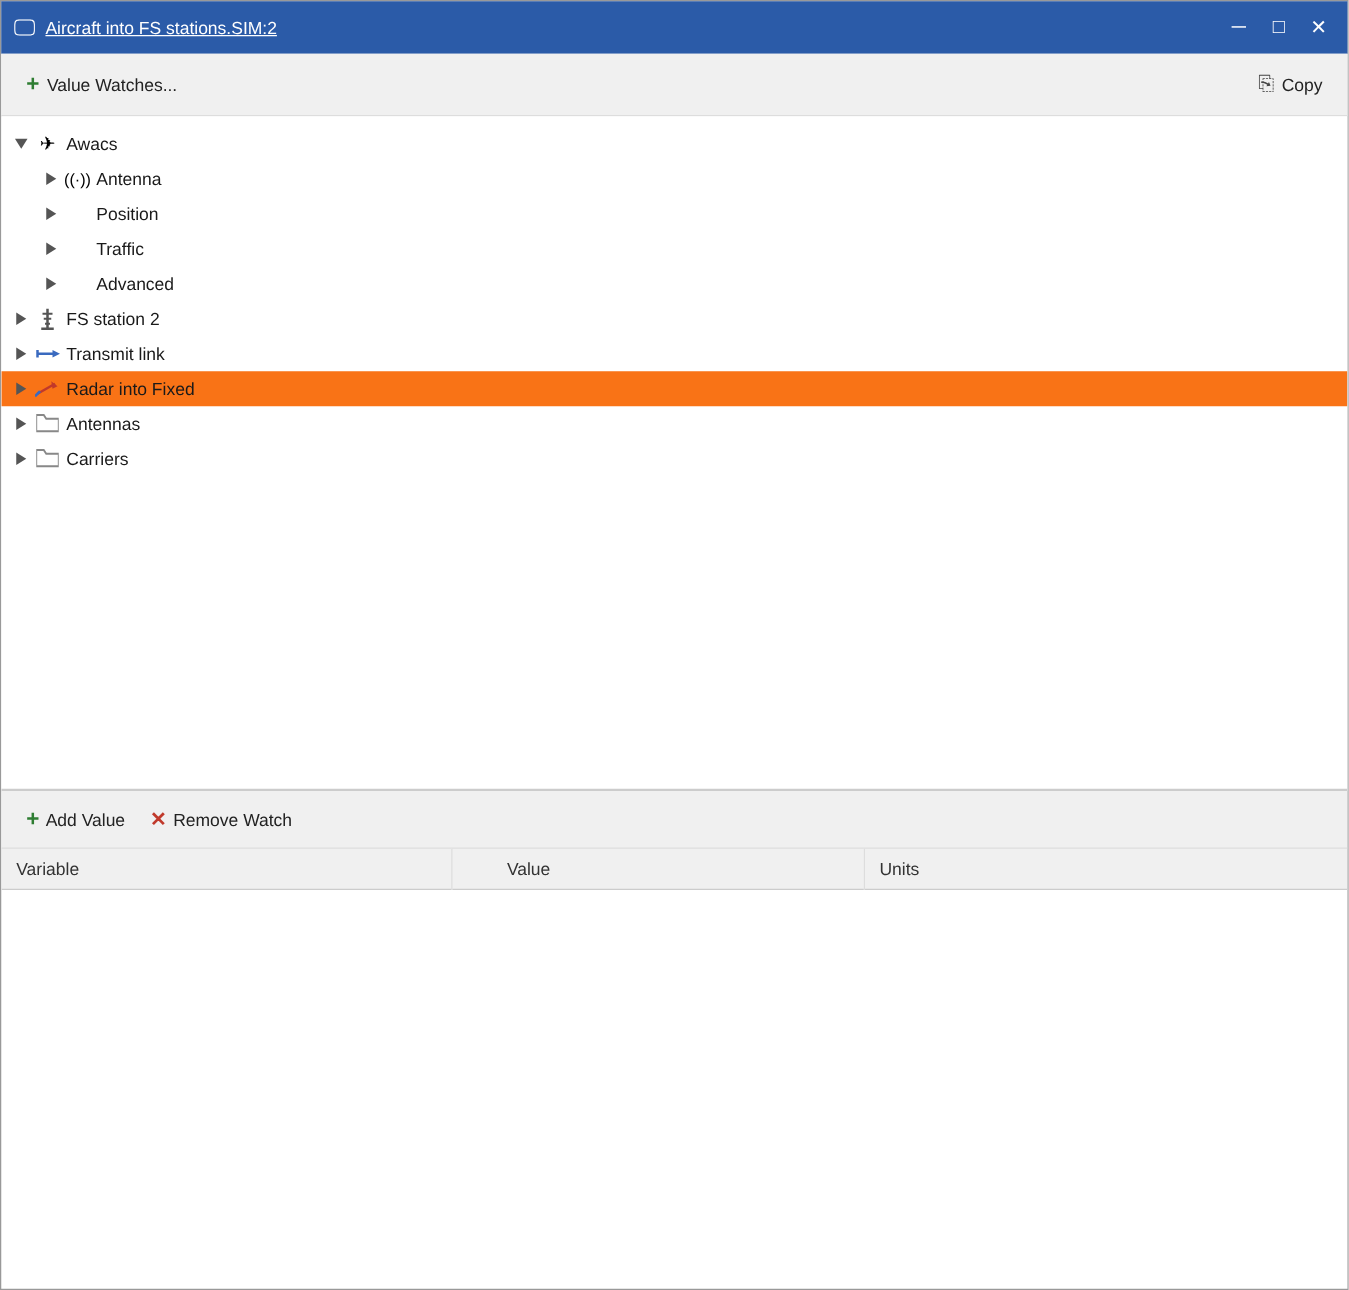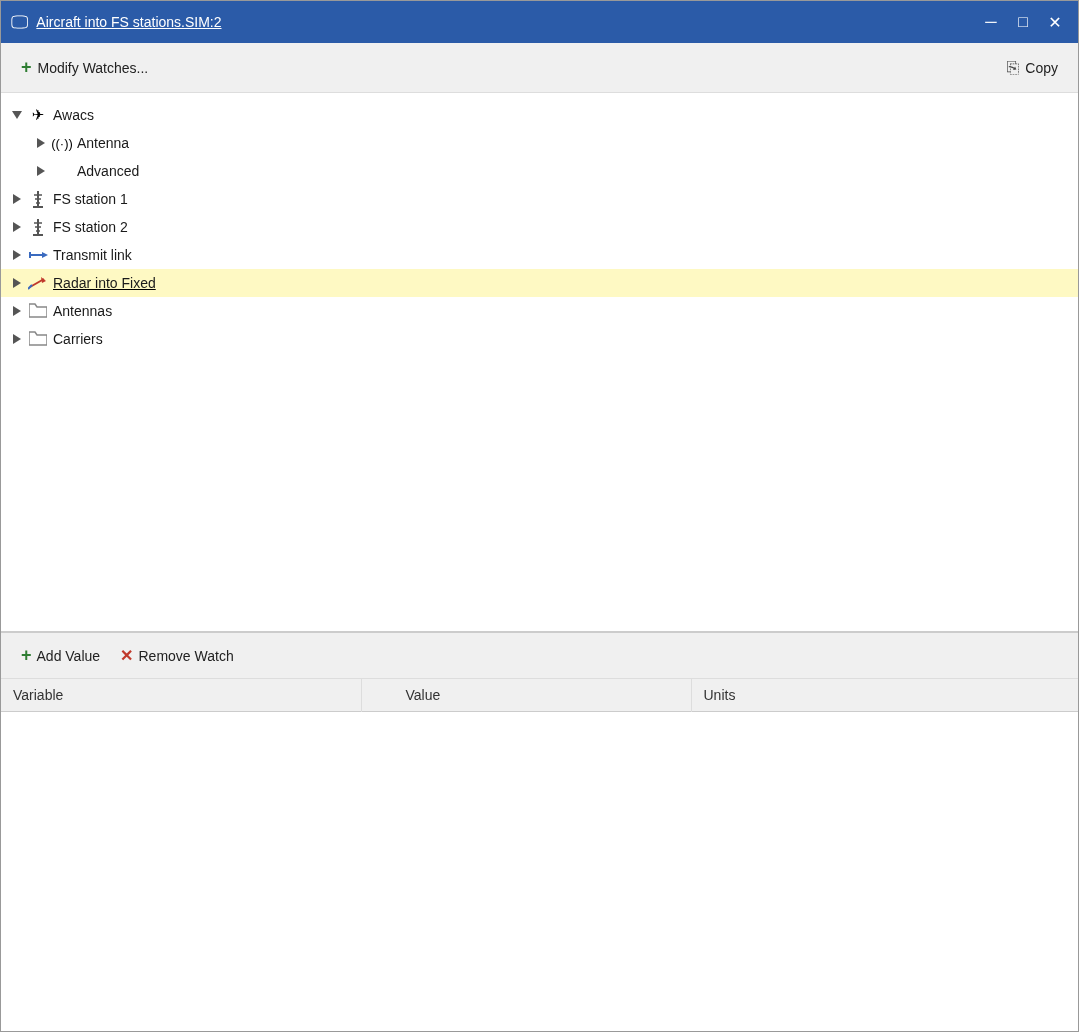--- a/index.html
+++ b/index.html
@@ -116,21 +116,21 @@
     
     .tree-item {
       display: flex;
       align-items: center;
       height: 28px;
       padding: 0 4px;
       cursor: pointer;
       user-select: none;
       white-space: nowrap;
     }
-    .tree-item.selected { background: #fef9c3; text-decoration: underline; }
+    .tree-item.selected { background: #f97316; }
 
     .tree-toggle {
       width: 20px;
       height: 20px;
       display: flex;
       align-items: center;
       justify-content: center;
       font-size: 10px;
       color: #555;
       flex-shrink: 0;
@@ -248,21 +248,21 @@
     <div class="title-bar-controls">
       <button class="title-bar-btn">─</button>
       <button class="title-bar-btn">□</button>
       <button class="title-bar-btn close">✕</button>
     </div>
   </div>
 
   <div class="toolbar">
     <button class="toolbar-btn">
       <span class="plus-icon">+</span>
-      <span>Modify Watches...</span>
+      <span>Value Watches...</span>
     </button>
     <button class="toolbar-btn">
       <span class="copy-icon">⎘</span>
       <span>Copy</span>
     </button>
   </div>
 
   <div class="main-content">
 
     <div class="tree-panel">
@@ -276,45 +276,44 @@
       </div>
 
       <div class="tree-item indent-1">
         <span class="tree-toggle">
           <span class="arrow-right"></span>
         </span>
         <span class="tree-icon" style="font-size:13px;">((·))</span>
         <span class="tree-label">Antenna</span>
       </div>
 
-
+      <div class="tree-item indent-1">
+        <span class="tree-toggle">
+          <span class="arrow-right"></span>
+        </span>
+        <span class="tree-icon"></span>
+        <span class="tree-label">Position</span>
+      </div>
+
+      <div class="tree-item indent-1">
+        <span class="tree-toggle">
+          <span class="arrow-right"></span>
+        </span>
+        <span class="tree-icon"></span>
+        <span class="tree-label">Traffic</span>
+      </div>
 
       <div class="tree-item indent-1">
         <span class="tree-toggle">
           <span class="arrow-right"></span>
         </span>
         <span class="tree-icon"></span>
         <span class="tree-label">Advanced</span>
       </div>
 
-      <div class="tree-item indent-0">
-        <span class="tree-toggle">
-          <span class="arrow-right"></span>
-        </span>
-        <span class="tree-icon">
-          <svg width="16" height="20" viewBox="0 0 16 20">
-            <line x1="8" y1="2" x2="8" y2="18" stroke="#555" stroke-width="2"></line>
-            <line x1="4" y1="6" x2="12" y2="6" stroke="#555" stroke-width="1.5"></line>
-            <line x1="5" y1="10" x2="11" y2="10" stroke="#555" stroke-width="1.5"></line>
-            <line x1="6" y1="14" x2="10" y2="14" stroke="#555" stroke-width="1.5"></line>
-            <line x1="3" y1="18" x2="13" y2="18" stroke="#555" stroke-width="2"></line>
-          </svg>
-        </span>
-        <span class="tree-label">FS station 1</span>
-      </div>
 
       <div class="tree-item indent-0">
         <span class="tree-toggle">
           <span class="arrow-right"></span>
         </span>
         <span class="tree-icon">
           <svg width="16" height="20" viewBox="0 0 16 20">
             <line x1="8" y1="2" x2="8" y2="18" stroke="#555" stroke-width="2"></line>
             <line x1="4" y1="6" x2="12" y2="6" stroke="#555" stroke-width="1.5"></line>
             <line x1="5" y1="10" x2="11" y2="10" stroke="#555" stroke-width="1.5"></line>

